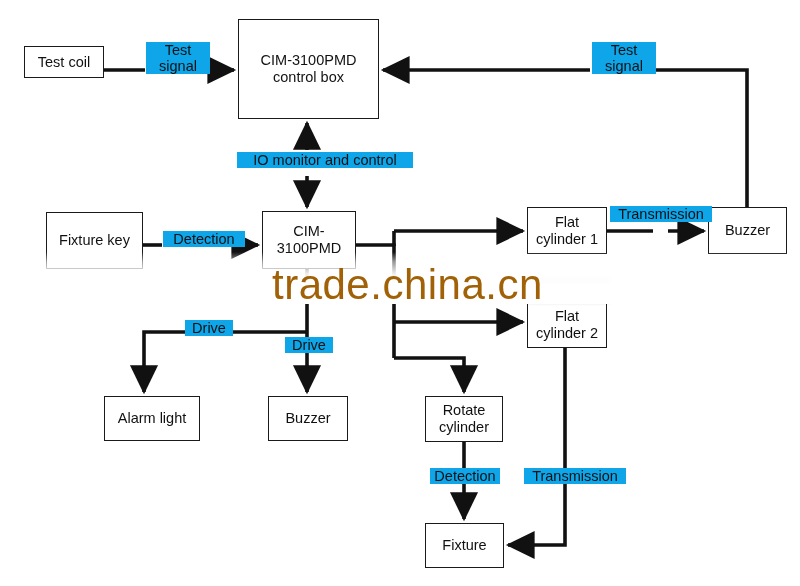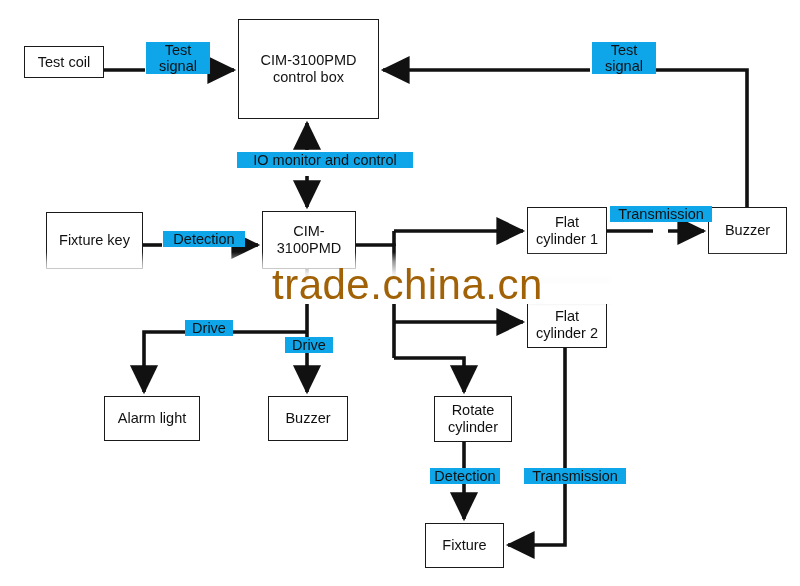--- a/index.html
+++ b/index.html
@@ -132,21 +132,21 @@
 control box</div>
   <div class="node" style="left: 708px; top: 207px; width: 79px; height: 47px; white-space: pre-line; border-color: rgb(26, 26, 26);">Buzzer</div>
   <div class="node" style="left: 46px; top: 212px; width: 97px; height: 57px; white-space: pre-line; border-color: rgb(26, 26, 26);">Fixture key</div>
   <div class="node" style="left: 262px; top: 211px; width: 94px; height: 58px; white-space: pre-line; border-color: rgb(26, 26, 26);">CIM-3100PMD</div>
   <div class="node" style="left: 527px; top: 207px; width: 80px; height: 47px; white-space: pre-line; border-color: rgb(26, 26, 26);">Flat
 cylinder 1</div>
   <div class="node" style="left: 527px; top: 301px; width: 80px; height: 47px; white-space: pre-line; border-color: rgb(26, 26, 26);">Flat
 cylinder 2</div>
   <div class="node" style="left: 104px; top: 396px; width: 96px; height: 45px; white-space: pre-line; border-color: rgb(26, 26, 26);">Alarm light</div>
   <div class="node" style="left: 268px; top: 396px; width: 80px; height: 45px; white-space: pre-line; border-color: rgb(26, 26, 26);">Buzzer</div>
-  <div class="node" style="left: 425px; top: 396px; width: 78px; height: 46px; white-space: pre-line; border-color: rgb(26, 26, 26); margin-left: 9px;">Rotate
+  <div class="node" style="left: 425px; top: 396px; width: 78px; height: 46px; white-space: pre-line; border-color: rgb(26, 26, 26);">Rotate
 cylinder</div>
   <div class="node" style="left: 425px; top: 523px; width: 79px; height: 45px; white-space: pre-line; border-color: rgb(26, 26, 26);">Fixture</div>
 
   <div class="edge-label" style="left: 146px; top: 42px; width: 62px;">Test
 signal</div>
   <div class="edge-label" style="left: 592px; top: 42px; width: 62px;">Test
 signal</div>
   <div class="edge-label" style="left: 237px; top: 152px; width: 174px;">IO monitor and control</div>
   <div class="edge-label" style="left: 163px; top: 231px; width: 80px;">Detection</div>
   <div class="edge-label" style="left: 610px; top: 206px; width: 100px;">Transmission</div>

